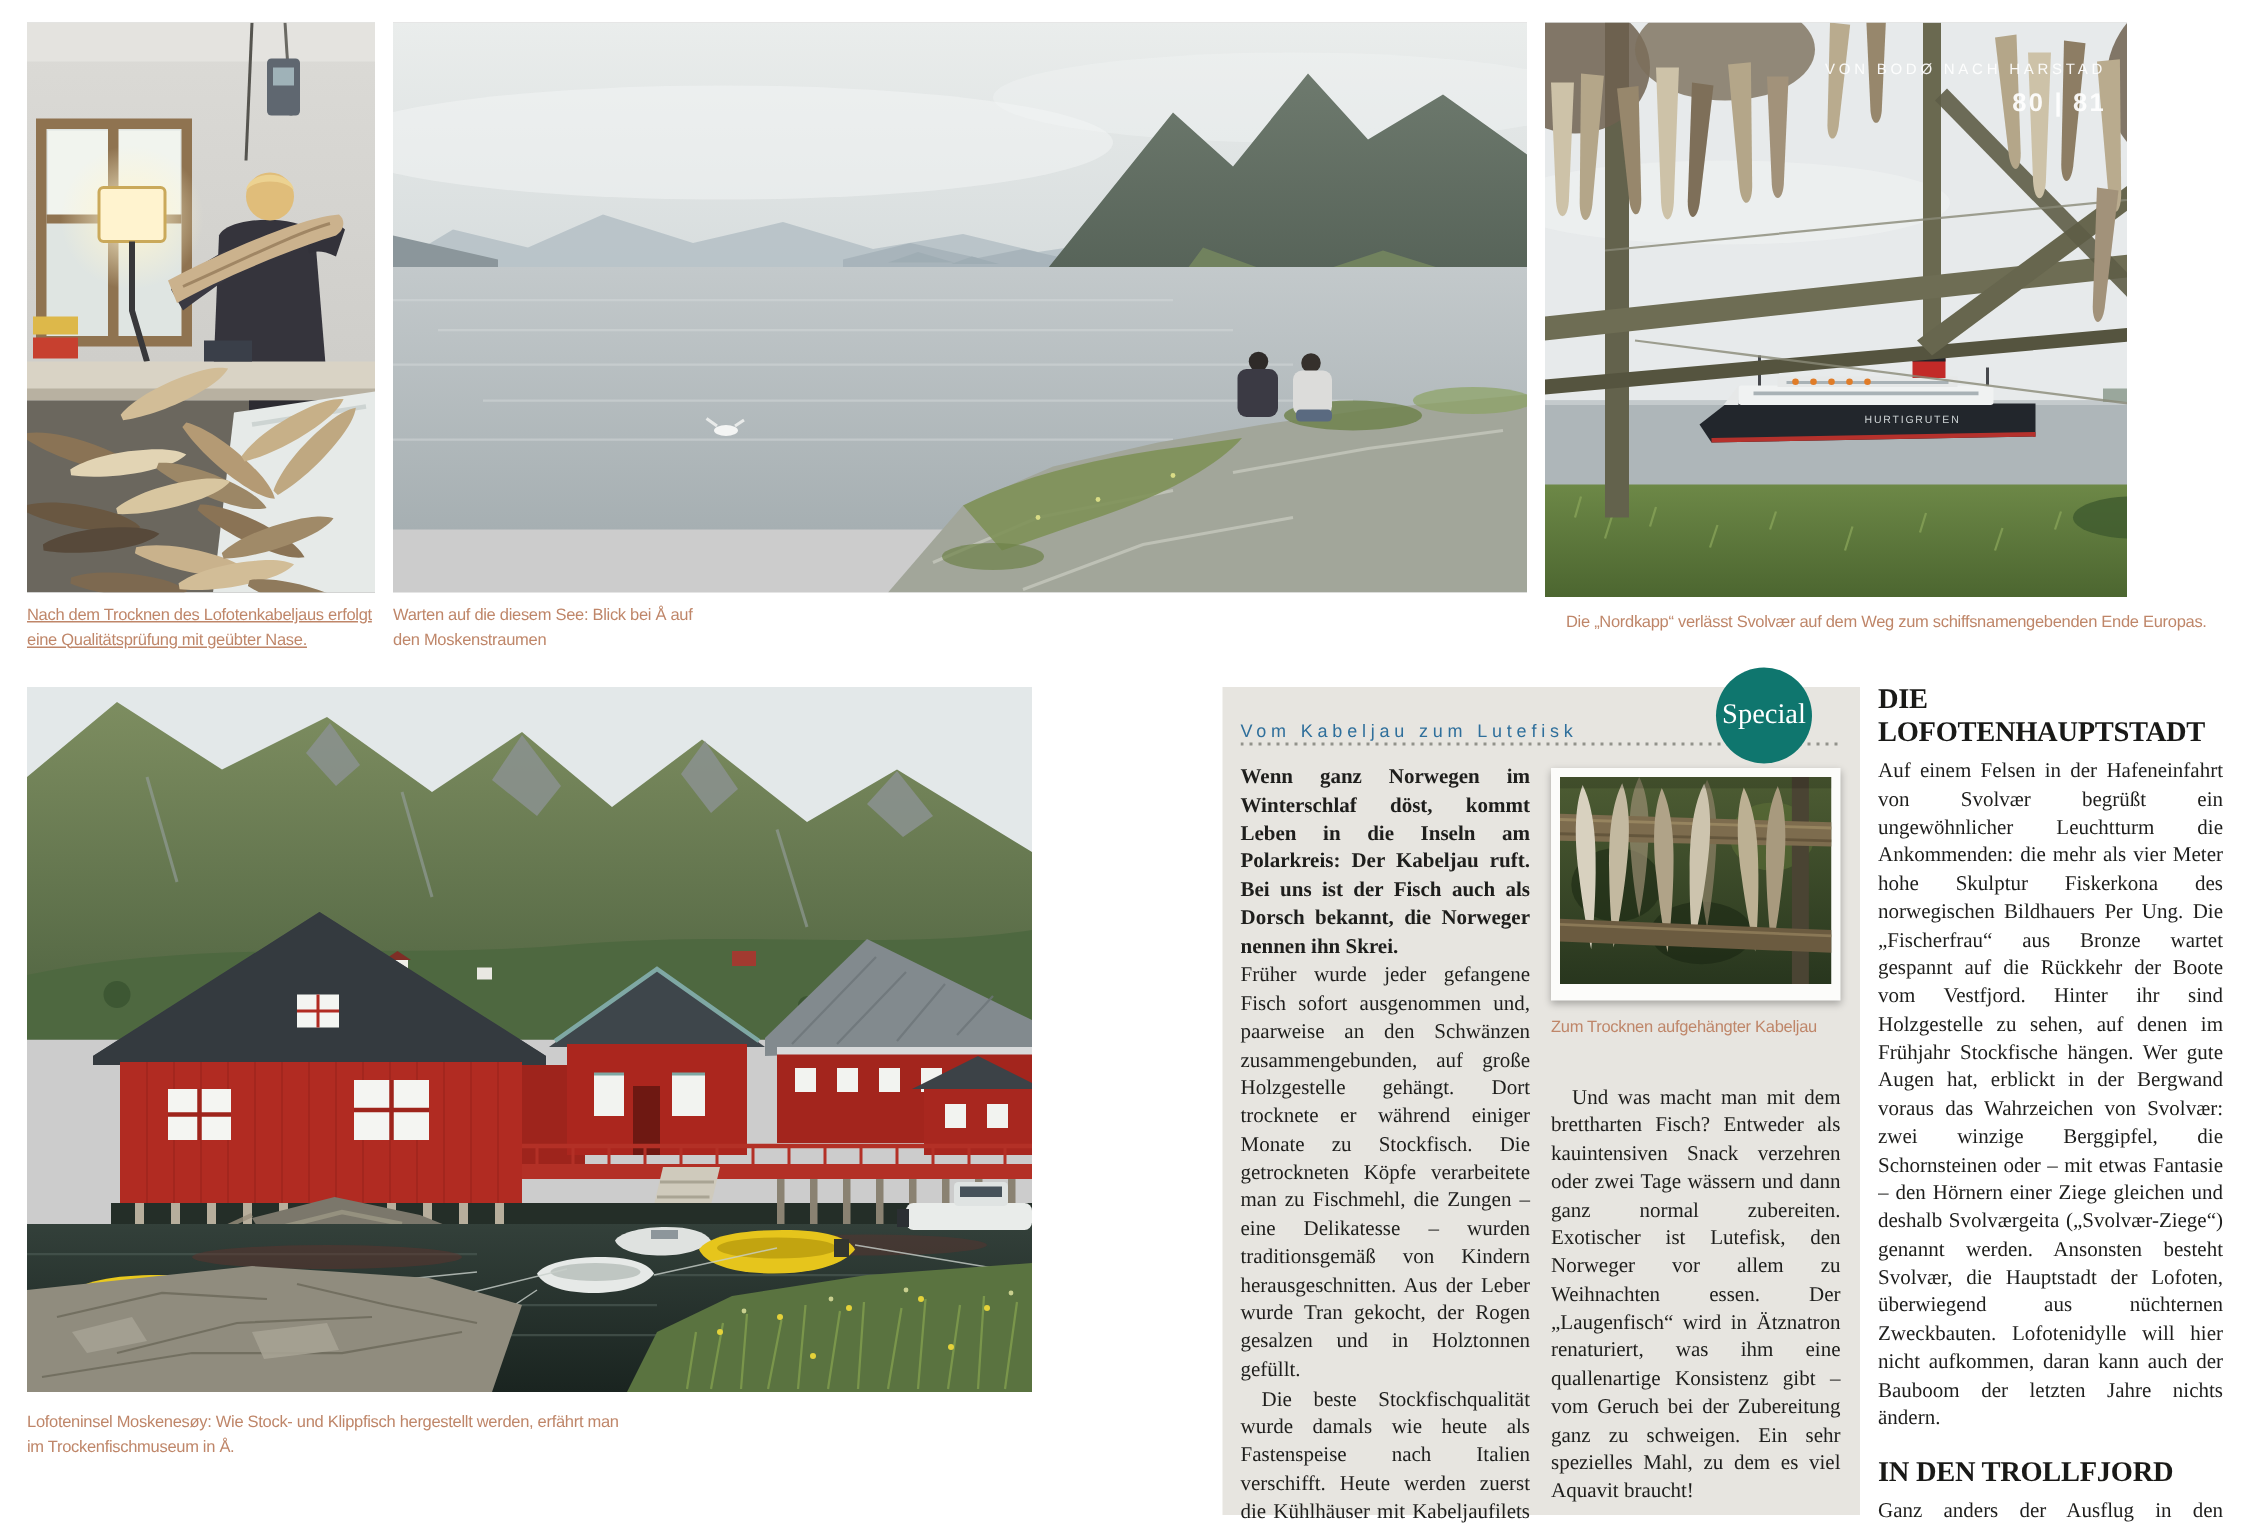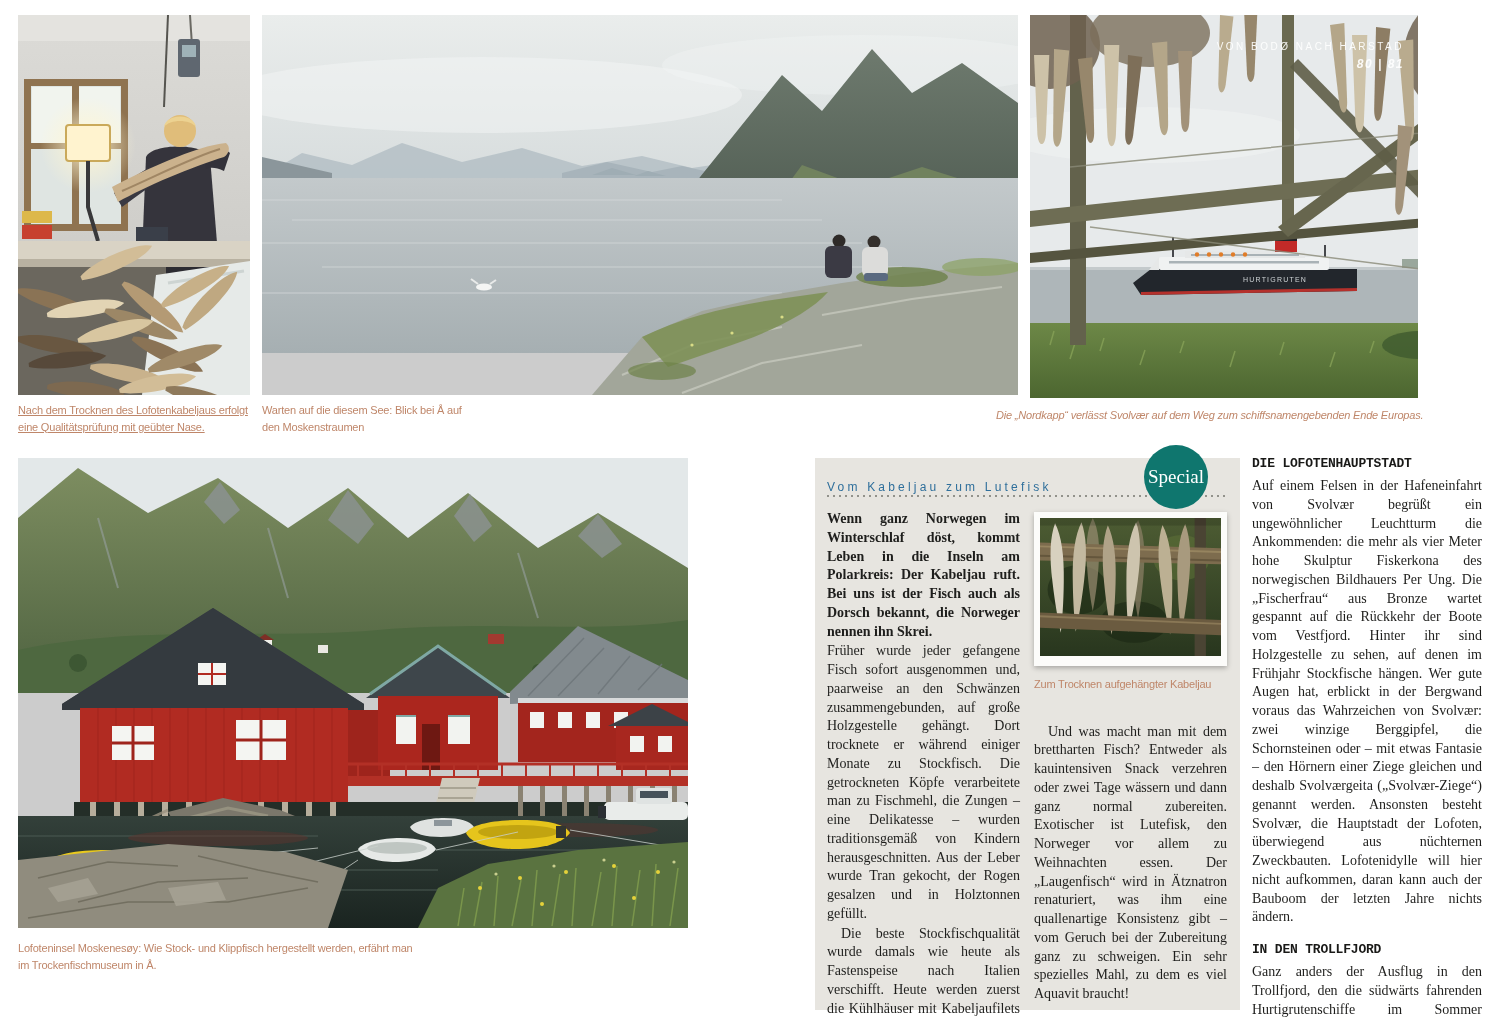--- a/index.html
+++ b/index.html
@@ -12,21 +12,21 @@
   .caption{
     position:absolute;color:#bf8669;font-size:11px;letter-spacing:-0.2px;
     line-height:1.5;font-family:"Liberation Sans",sans-serif;
   }
   .nowrap{white-space:nowrap;}
   
   .route-overlay{
     position:absolute;top:24px;right:14px;text-align:right;color:#ffffff;
     font-size:10px;letter-spacing:2.5px;line-height:1.6;opacity:.92;
   }
-  .route-overlay .pg{font-size:12px;font-weight:bold;letter-spacing:1.5px;font-style:italic;}
+  .route-overlay .pg{font-size:17px;font-weight:bold;letter-spacing:1.5px;}
   
   .panel{
     position:absolute;left:815px;top:458px;width:425px;height:552px;
     background:#e7e5e0;box-sizing:border-box;padding:16px 12px 0 12px;
   }
   .badge{
     position:absolute;top:-13px;right:32px;width:64px;height:64px;border-radius:50%;
     background:#0f766e;color:#fff;display:flex;align-items:center;justify-content:center;
     font-family:"Liberation Serif",serif;font-size:19px;
   }
@@ -52,21 +52,21 @@
   .intro{font-weight:bold;}
   .ind{text-indent:14px;}
   .inphoto{
     margin:2px 0 10px 0;width:193px;box-sizing:border-box;background:#fcfcfa;
     padding:6px;box-shadow:0 2px 5px rgba(0,0,0,.28);
   }
   .incap{position:static;display:block;margin-bottom:30px;}
   
   .rightcol{position:absolute;left:1252px;top:456px;width:230px;height:561px;overflow:hidden;}
   .rightcol h3{
-    font-family:Liberation Mono, monospace;font-size:13px;font-weight:bold;
+    font-family:Liberation Serif, serif;font-size:19px;font-weight:bold;
     color:#191917;letter-spacing:-0.2px;margin:0 0 6px 0;text-transform:uppercase;
   }
   .rightcol h3.second{margin-top:15px;}
 </style>
 </head>
 <body>
 
 <figure class="photo" style="left:18px;top:15px;width:232px;height:380px;margin:0;">
   <svg width="232" height="380" viewBox="0 0 232 380">
     <defs>
@@ -291,21 +291,21 @@
       <use href="#p3f" transform="translate(392,126) scale(1.6,2.3)" fill="#b4a689"></use>
       <use href="#p3f" transform="translate(418,120) scale(1.7,2.4) rotate(-5)" fill="#97876c"></use>
       <use href="#p3f" transform="translate(430,60) scale(1.7,2.6)" fill="#cdc2a8"></use>
     </g>
   </svg>
   <div class="route-overlay">
     <div>VON BODØ NACH HARSTAD</div>
     <div class="pg">80 | 81</div>
   </div>
 </figure>
-<div class="caption nowrap" style="left:996px;top:407px;width:455px;font-style:italic;">Die „Nordkapp“ verlässt Svolvær auf dem Weg zum schiffsnamengebenden Ende Europas.</div>
+<div class="caption nowrap" style="left:1044px;top:407px;width:455px;">Die „Nordkapp“ verlässt Svolvær auf dem Weg zum schiffsnamengebenden Ende Europas.</div>
 
 <figure class="photo" style="left:18px;top:458px;width:670px;height:470px;margin:0;">
   <svg width="670" height="470" viewBox="0 0 670 470">
     <defs>
       <linearGradient id="g4mtn" x1="0" y1="0" x2="0" y2="1">
         <stop offset="0" stop-color="#7d8d60"></stop>
           <stop offset="1" stop-color="#4e6240"></stop>
       </linearGradient>
       <linearGradient id="g4water" x1="0" y1="0" x2="0" y2="1">
         <stop offset="0" stop-color="#33403a"></stop>

